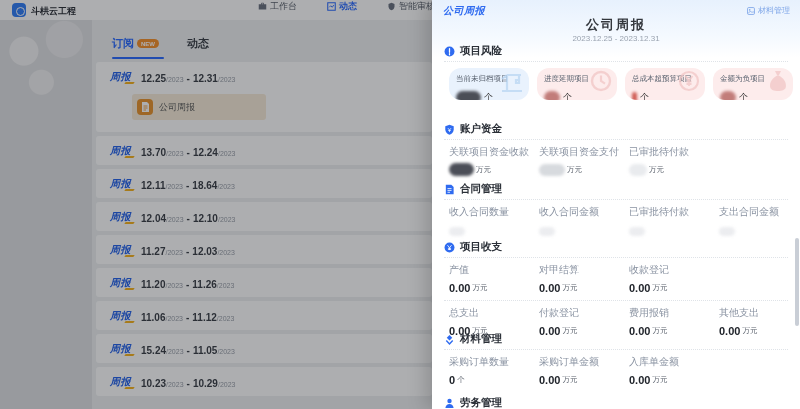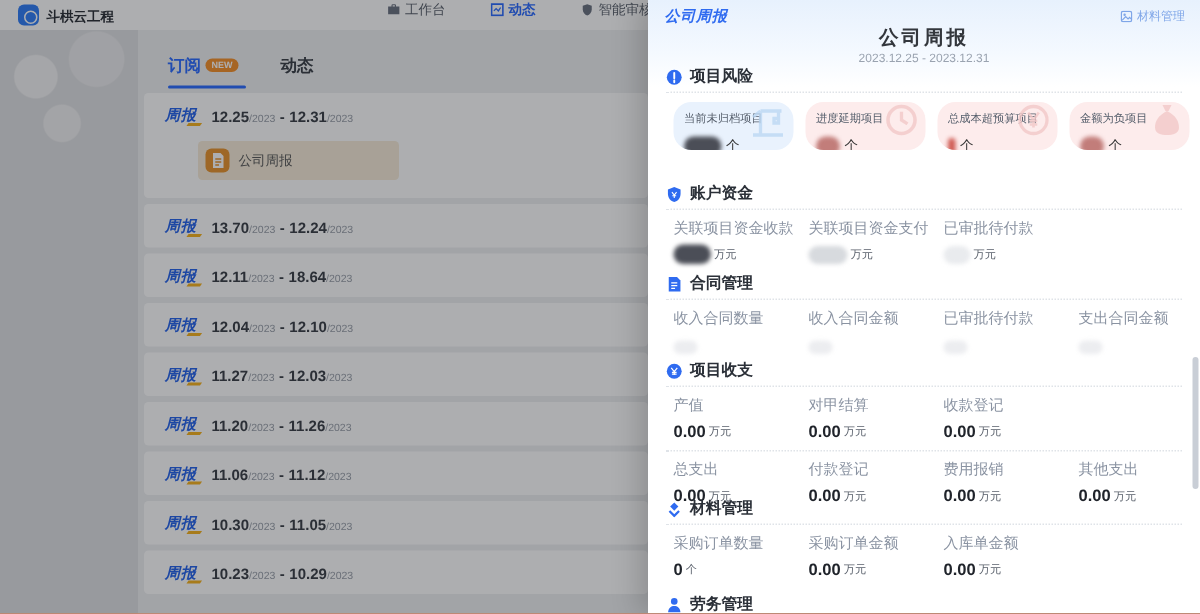--- a/index.html
+++ b/index.html
@@ -190,21 +190,21 @@
       <div class="row">
           <div class="row-line">
         <span class="tag">周报</span>
         <span class="range"><b>11.06</b><i class="yr">/2023</i><span class="dash">-</span><b>11.12</b><i class="yr">/2023</i></span>
       </div>
         </div>
 
       <div class="row">
           <div class="row-line">
         <span class="tag">周报</span>
-        <span class="range"><b>10.30</b><i class="yr">/2023</i><span class="dash">-</span><b>11.05</b><i class="yr">/2023</i></span>
+        <span class="range"><b>15.24</b><i class="yr">/2023</i><span class="dash">-</span><b>11.05</b><i class="yr">/2023</i></span>
       </div>
         </div>
 
       <div class="row">
           <div class="row-line">
         <span class="tag">周报</span>
         <span class="range"><b>10.23</b><i class="yr">/2023</i><span class="dash">-</span><b>10.29</b><i class="yr">/2023</i></span>
       </div>
         </div>
 

